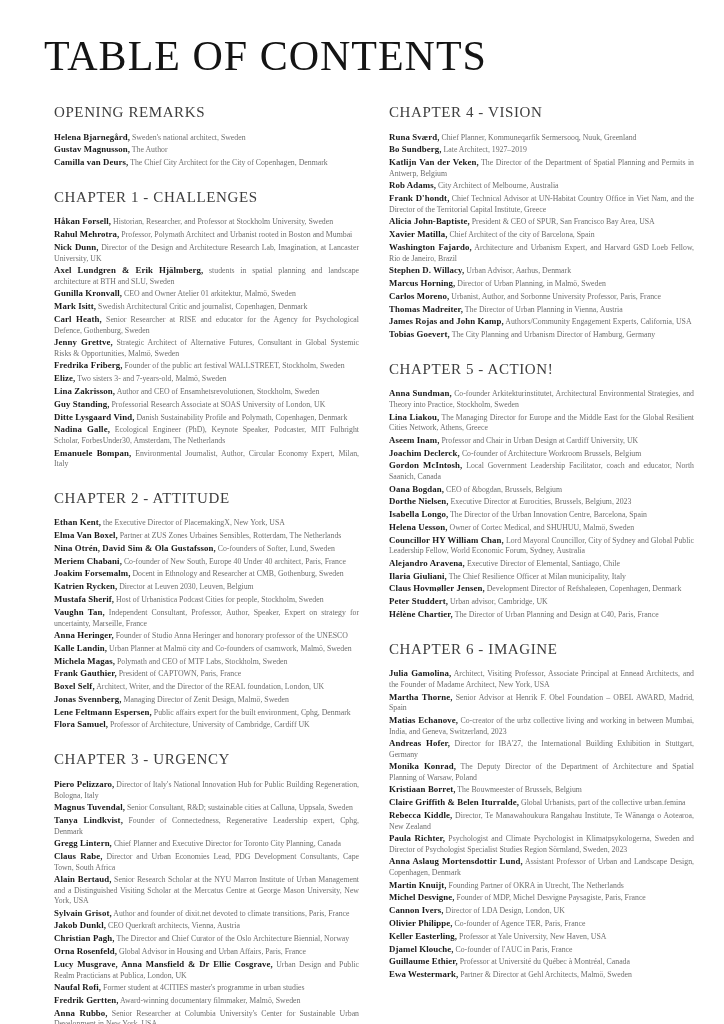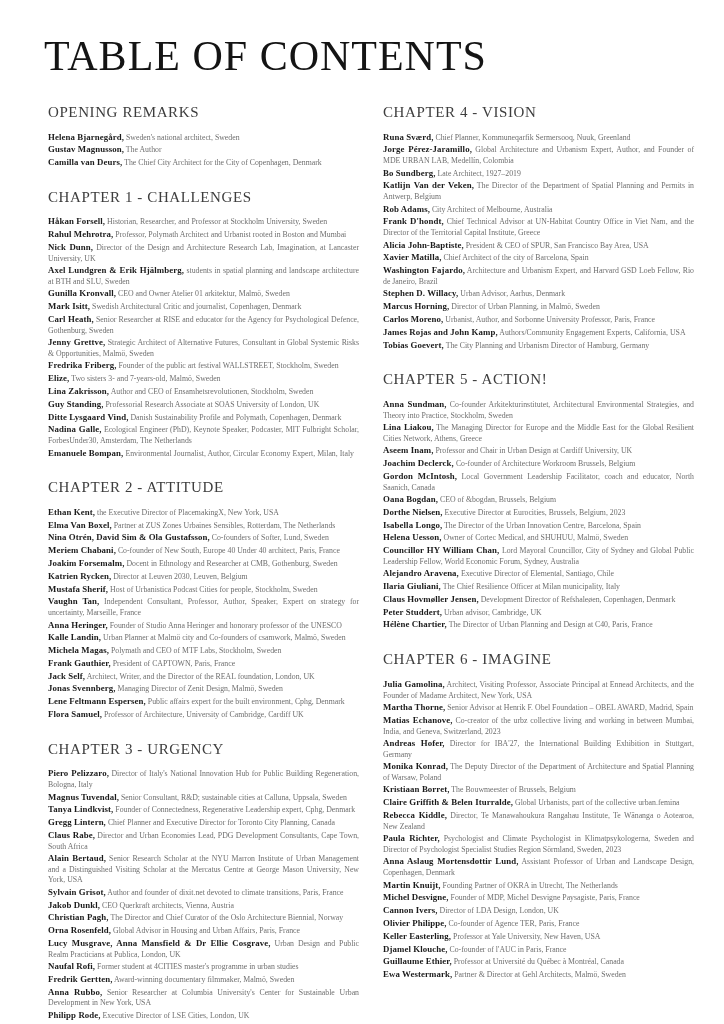--- a/index.html
+++ b/index.html
@@ -33,21 +33,21 @@
   .columns {
     display: flex;
     gap: 20px;
     align-items: flex-start;
   }
   .col {
     width: 315px;
     flex: 0 0 315px;
   }
   .toc-section {
-    margin: 0 0 20px 4px;
+    margin: 0 0 20px 10px;
   }
   .sec-heading {
     font-family: "Liberation Serif", serif;
     font-size: 15px;
     font-weight: 400;
     letter-spacing: 0.6px;
     color: #3d3d3d;
     margin: 0 0 11px 0;
     line-height: 1.1;
   }
@@ -106,21 +106,21 @@
           <p class="entry"><b class="nm">Nina Otrén, David Sim &amp; Ola Gustafsson,</b> <span class="ds">Co-founders of Softer, Lund, Sweden</span></p>
           <p class="entry"><b class="nm">Meriem Chabani,</b> <span class="ds">Co-founder of New South, Europe 40 Under 40 architect, Paris, France</span></p>
           <p class="entry"><b class="nm">Joakim Forsemalm,</b> <span class="ds">Docent in Ethnology and Researcher at CMB, Gothenburg, Sweden</span></p>
           <p class="entry"><b class="nm">Katrien Rycken,</b> <span class="ds">Director at Leuven 2030, Leuven, Belgium</span></p>
           <p class="entry"><b class="nm">Mustafa Sherif,</b> <span class="ds">Host of Urbanistica Podcast Cities for people, Stockholm, Sweden</span></p>
           <p class="entry"><b class="nm">Vaughn Tan,</b> <span class="ds">Independent Consultant, Professor, Author, Speaker, Expert on strategy for uncertainty, Marseille, France</span></p>
           <p class="entry"><b class="nm">Anna Heringer,</b> <span class="ds">Founder of Studio Anna Heringer and honorary professor of the UNESCO</span></p>
           <p class="entry"><b class="nm">Kalle Landin,</b> <span class="ds">Urban Planner at Malmö city and Co-founders of csamwork, Malmö, Sweden</span></p>
           <p class="entry"><b class="nm">Michela Magas,</b> <span class="ds">Polymath and CEO of MTF Labs, Stockholm, Sweden</span></p>
           <p class="entry"><b class="nm">Frank Gauthier,</b> <span class="ds">President of CAPTOWN, Paris, France</span></p>
-          <p class="entry"><b class="nm">Jack Self,</b> <span class="ds">Architect, Writer, and the Director of the REAL foundation, London, UK</span></p>
+          <p class="entry"><b class="nm">Boxel Self,</b> <span class="ds">Architect, Writer, and the Director of the REAL foundation, London, UK</span></p>
           <p class="entry"><b class="nm">Jonas Svennberg,</b> <span class="ds">Managing Director of Zenit Design, Malmö, Sweden</span></p>
           <p class="entry"><b class="nm">Lene Feltmann Espersen,</b> <span class="ds">Public affairs expert for the built environment, Cphg, Denmark</span></p>
           <p class="entry"><b class="nm">Flora Samuel,</b> <span class="ds">Professor of Architecture, University of Cambridge, Cardiff UK</span></p>
         </section>
         <section class="toc-section">
           <h2 class="sec-heading">CHAPTER 3 - URGENCY</h2>
           <p class="entry"><b class="nm">Piero Pelizzaro,</b> <span class="ds">Director of Italy's National Innovation Hub for Public Building Regeneration, Bologna, Italy</span></p>
           <p class="entry"><b class="nm">Magnus Tuvendal,</b> <span class="ds">Senior Consultant, R&amp;D; sustainable cities at Calluna, Uppsala, Sweden</span></p>
           <p class="entry"><b class="nm">Tanya Lindkvist,</b> <span class="ds">Founder of Connectedness, Regenerative Leadership expert, Cphg, Denmark</span></p>
           <p class="entry"><b class="nm">Gregg Lintern,</b> <span class="ds">Chief Planner and Executive Director for Toronto City Planning, Canada</span></p>
@@ -134,31 +134,31 @@
           <p class="entry"><b class="nm">Naufal Rofi,</b> <span class="ds">Former student at 4CITIES master's programme in urban studies</span></p>
           <p class="entry"><b class="nm">Fredrik Gertten,</b> <span class="ds">Award-winning documentary filmmaker, Malmö, Sweden</span></p>
           <p class="entry"><b class="nm">Anna Rubbo,</b> <span class="ds">Senior Researcher at Columbia University's Center for Sustainable Urban Development in New York, USA</span></p>
           <p class="entry"><b class="nm">Philipp Rode,</b> <span class="ds">Executive Director of LSE Cities, London, UK</span></p>
         </section>
       </div>
     <div class="col" id="col-1">
         <section class="toc-section">
           <h2 class="sec-heading">CHAPTER 4 - VISION</h2>
           <p class="entry"><b class="nm">Runa Sværd,</b> <span class="ds">Chief Planner, Kommuneqarfik Sermersooq, Nuuk, Greenland</span></p>
-          <p class="entry"><b class="nm">Jorge Pérez-Jaramillo,</b> <span class="ds">Global Architecture and Urbanism Expert, Author, and Founder of MDE URBAN LAB, Medellín, Colombia</span></p>
           <p class="entry"><b class="nm">Bo Sundberg,</b> <span class="ds">Late Architect, 1927–2019</span></p>
           <p class="entry"><b class="nm">Katlijn Van der Veken,</b> <span class="ds">The Director of the Department of Spatial Planning and Permits in Antwerp, Belgium</span></p>
           <p class="entry"><b class="nm">Rob Adams,</b> <span class="ds">City Architect of Melbourne, Australia</span></p>
           <p class="entry"><b class="nm">Frank D'hondt,</b> <span class="ds">Chief Technical Advisor at UN-Habitat Country Office in Viet Nam, and the Director of the Territorial Capital Institute, Greece</span></p>
           <p class="entry"><b class="nm">Alicia John-Baptiste,</b> <span class="ds">President &amp; CEO of SPUR, San Francisco Bay Area, USA</span></p>
           <p class="entry"><b class="nm">Xavier Matilla,</b> <span class="ds">Chief Architect of the city of Barcelona, Spain</span></p>
           <p class="entry"><b class="nm">Washington Fajardo,</b> <span class="ds">Architecture and Urbanism Expert, and Harvard GSD Loeb Fellow, Rio de Janeiro, Brazil</span></p>
           <p class="entry"><b class="nm">Stephen D. Willacy,</b> <span class="ds">Urban Advisor, Aarhus, Denmark</span></p>
           <p class="entry"><b class="nm">Marcus Horning,</b> <span class="ds">Director of Urban Planning, in Malmö, Sweden</span></p>
           <p class="entry"><b class="nm">Carlos Moreno,</b> <span class="ds">Urbanist, Author, and Sorbonne University Professor, Paris, France</span></p>
+          <p class="entry"><b class="nm">Thomas Madreiter,</b> <span class="ds">The Director of Urban Planning in Vienna, Austria</span></p>
           <p class="entry"><b class="nm">James Rojas and John Kamp,</b> <span class="ds">Authors/Community Engagement Experts, California, USA</span></p>
           <p class="entry"><b class="nm">Tobias Goevert,</b> <span class="ds">The City Planning and Urbanism Director of Hamburg, Germany</span></p>
         </section>
         <section class="toc-section">
           <h2 class="sec-heading">CHAPTER 5 - ACTION!</h2>
           <p class="entry"><b class="nm">Anna Sundman,</b> <span class="ds">Co-founder Arkitekturinstitutet, Architectural Environmental Strategies, and Theory into Practice, Stockholm, Sweden</span></p>
           <p class="entry"><b class="nm">Lina Liakou,</b> <span class="ds">The Managing Director for Europe and the Middle East for the Global Resilient Cities Network, Athens, Greece</span></p>
           <p class="entry"><b class="nm">Aseem Inam,</b> <span class="ds">Professor and Chair in Urban Design at Cardiff University, UK</span></p>
           <p class="entry"><b class="nm">Joachim Declerck,</b> <span class="ds">Co-founder of Architecture Workroom Brussels, Belgium</span></p>
           <p class="entry"><b class="nm">Gordon McIntosh,</b> <span class="ds">Local Government Leadership Facilitator, coach and educator, North Saanich, Canada</span></p>

